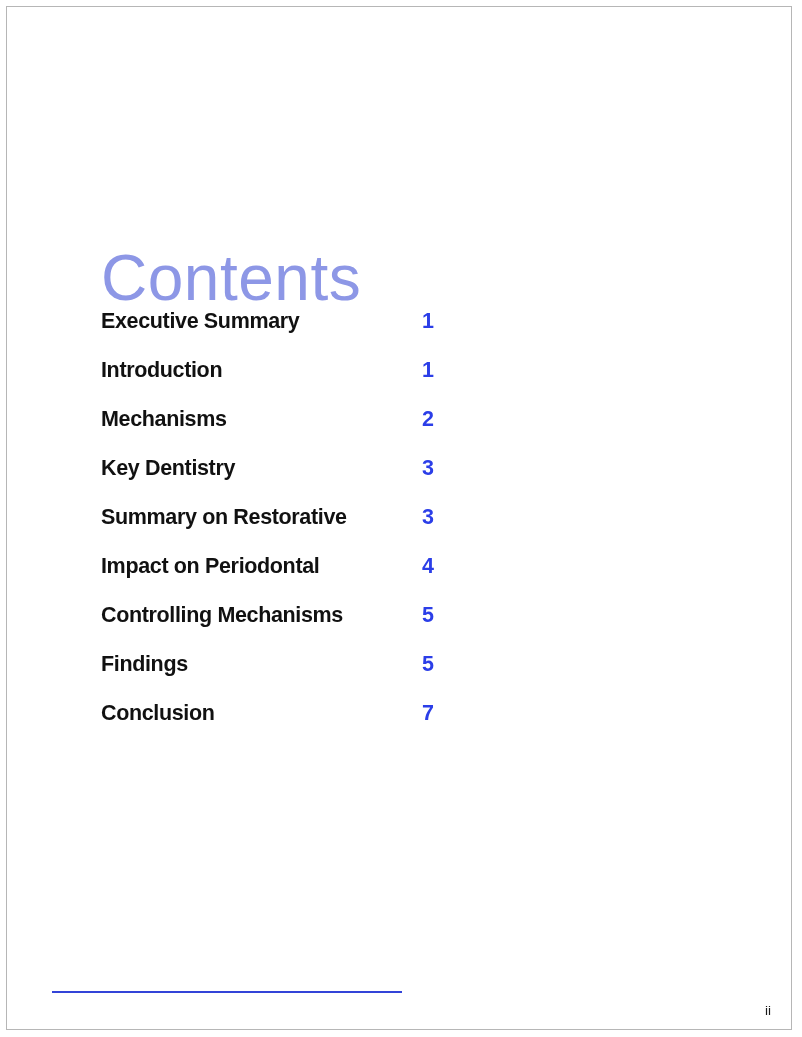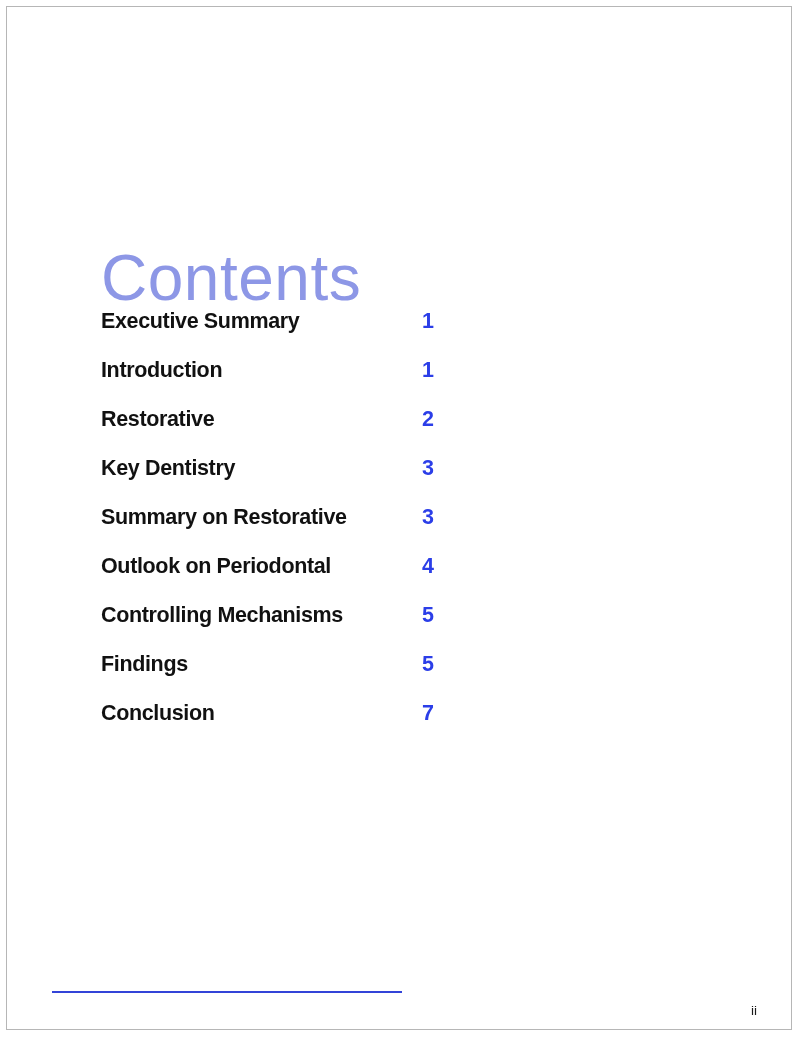--- a/index.html
+++ b/index.html
@@ -97,21 +97,21 @@
     padding: 0 4px;
   }
   .footer-doc {
     font-weight: 400;
   }
   .page-number {
     position: absolute;
     left: 744px;
     top: 996px;
     width: 20px;
-    text-align: left;
+    text-align: right;
     font-size: 13.5px;
     color: #1a1a1a;
   }
 </style>
 </head>
 <body>
 
 <div class="page-sheet">
 
   <h1 class="contents-heading">Contents</h1>
@@ -122,36 +122,36 @@
       <span class="toc-title">Executive Summary</span>
       <span class="toc-page">1</span>
     </div>
 
     <div class="toc-row">
       <span class="toc-title">Introduction</span>
       <span class="toc-page">1</span>
     </div>
 
     <div class="toc-row">
-      <span class="toc-title">Restorative</span>
+      <span class="toc-title">Mechanisms</span>
       <span class="toc-page">2</span>
     </div>
 
     <div class="toc-row">
       <span class="toc-title">Key Dentistry</span>
       <span class="toc-page">3</span>
     </div>
 
     <div class="toc-row">
       <span class="toc-title">Summary on Restorative</span>
       <span class="toc-page">3</span>
     </div>
 
     <div class="toc-row">
-      <span class="toc-title">Outlook on Periodontal</span>
+      <span class="toc-title">Impact on Periodontal</span>
       <span class="toc-page">4</span>
     </div>
 
     <div class="toc-row">
       <span class="toc-title">Controlling Mechanisms</span>
       <span class="toc-page">5</span>
     </div>
 
     <div class="toc-row">
       <span class="toc-title">Findings</span>

